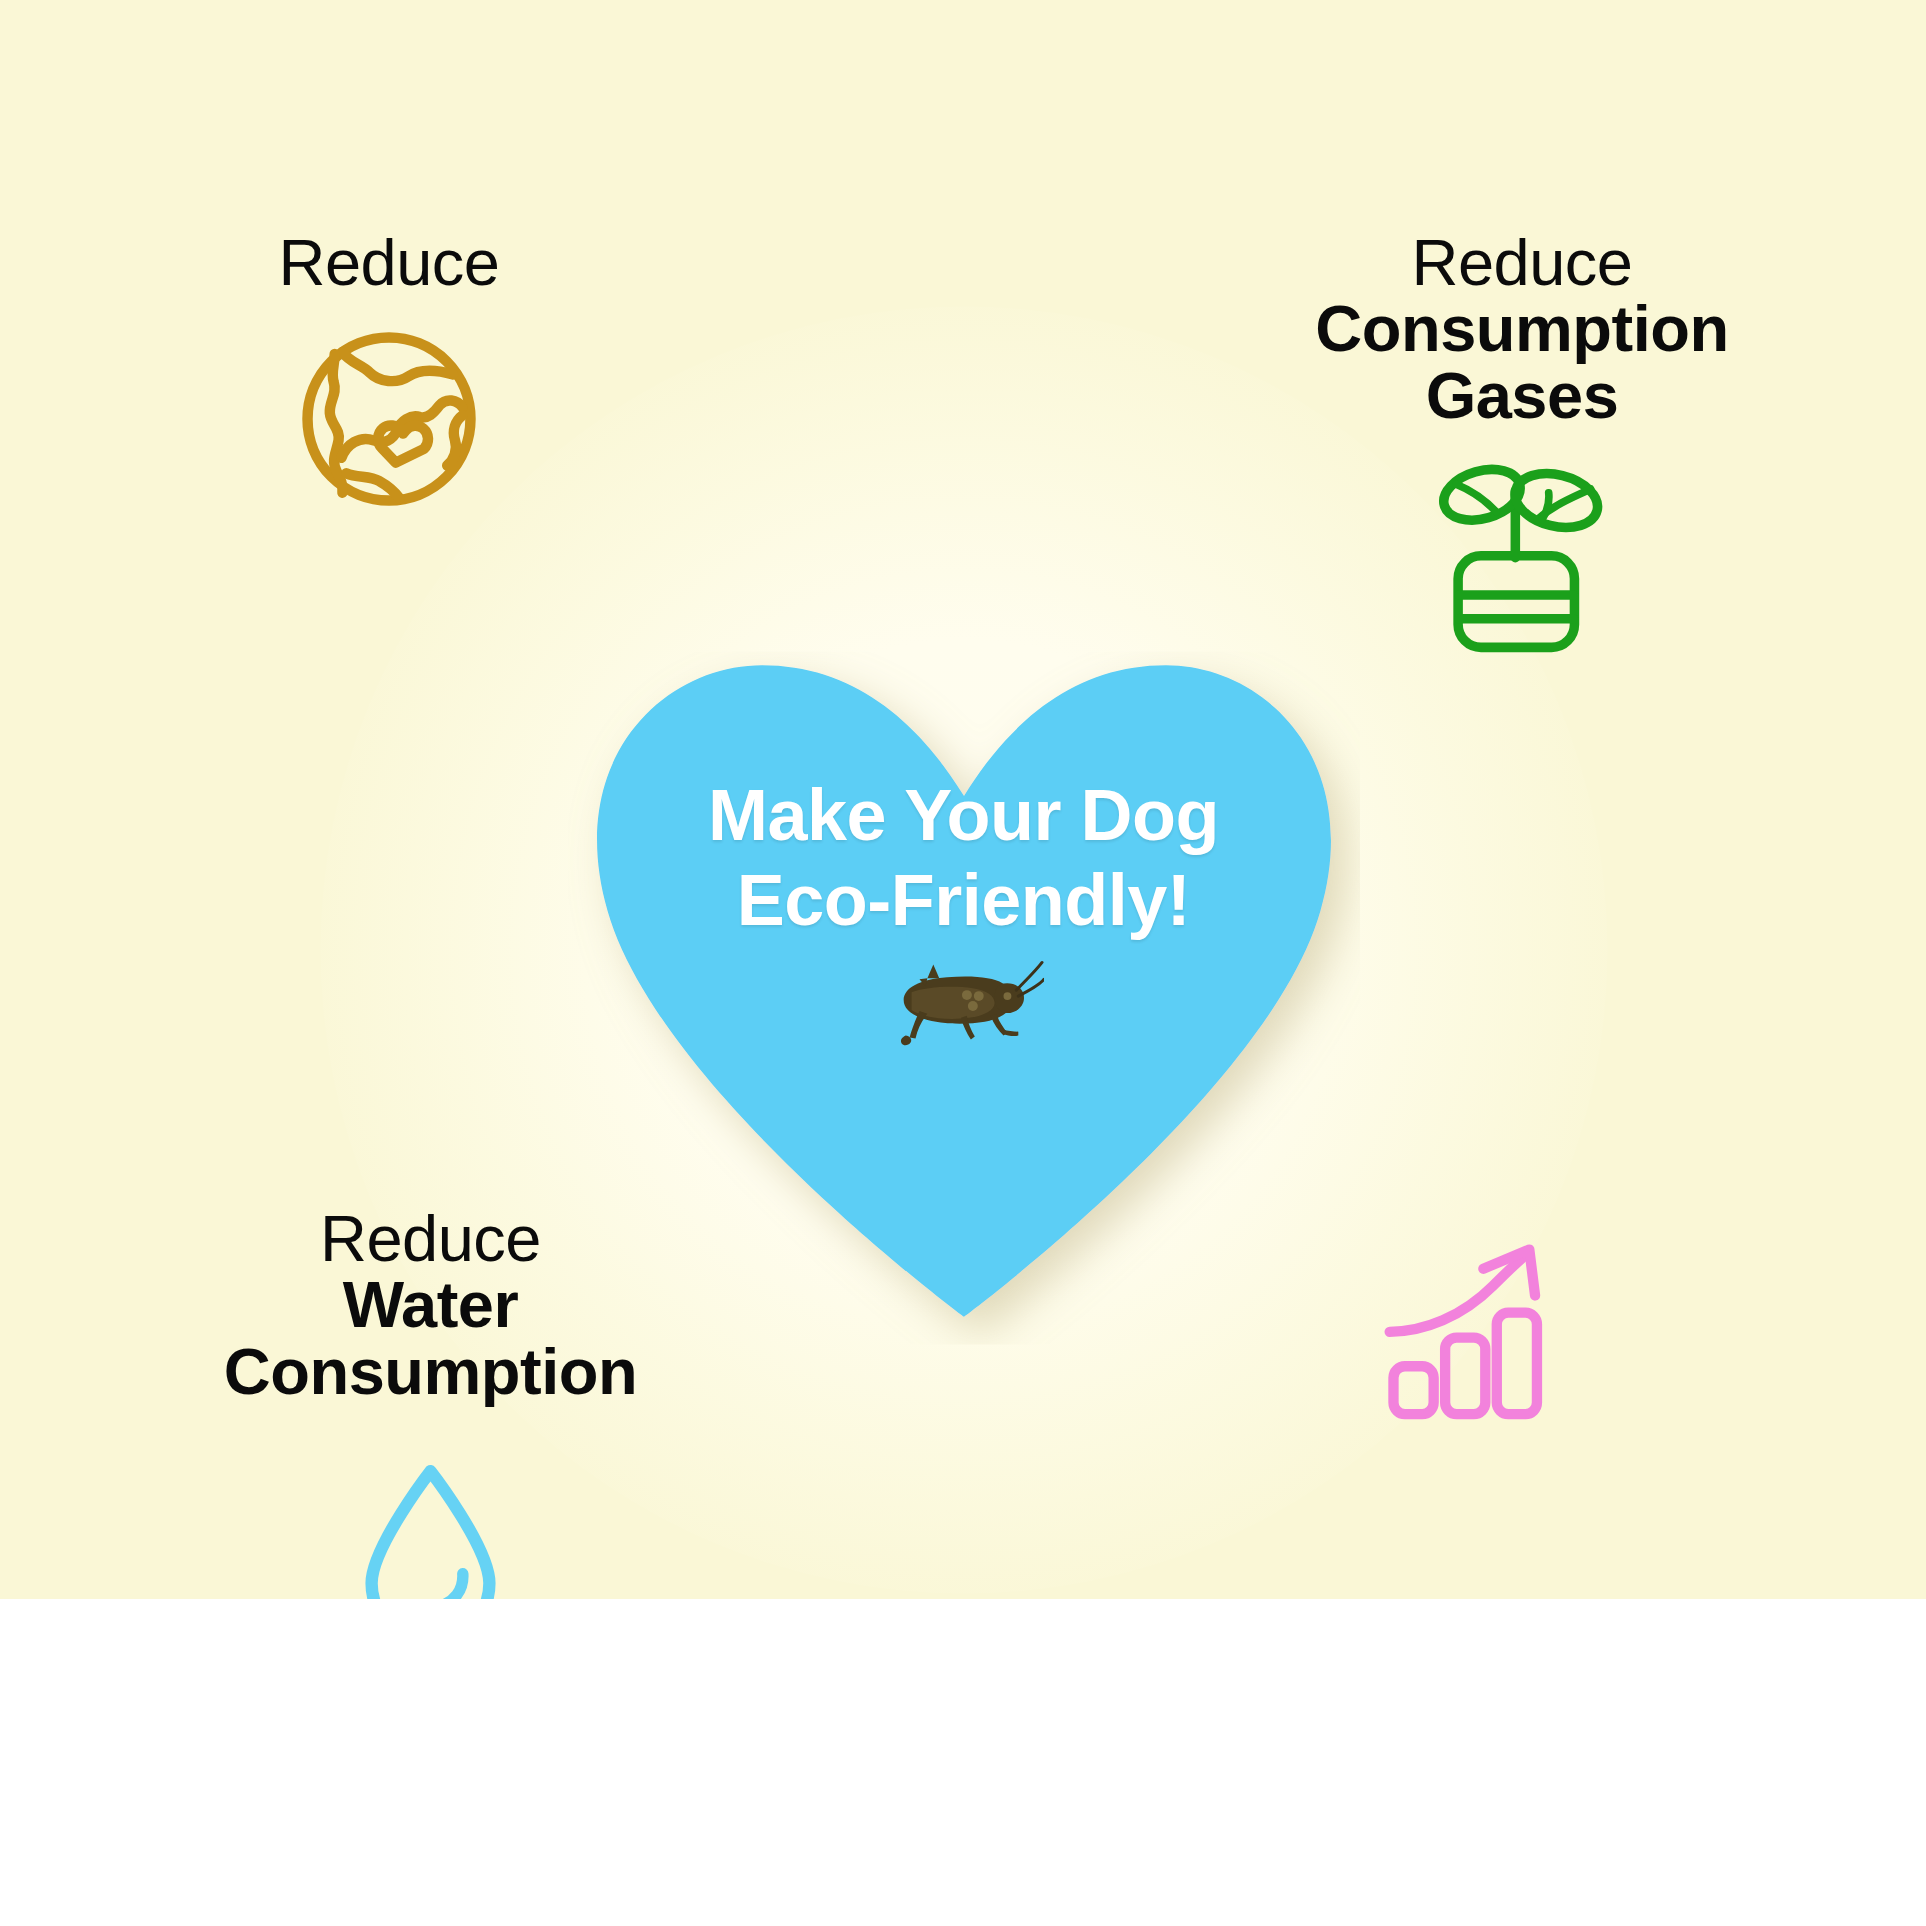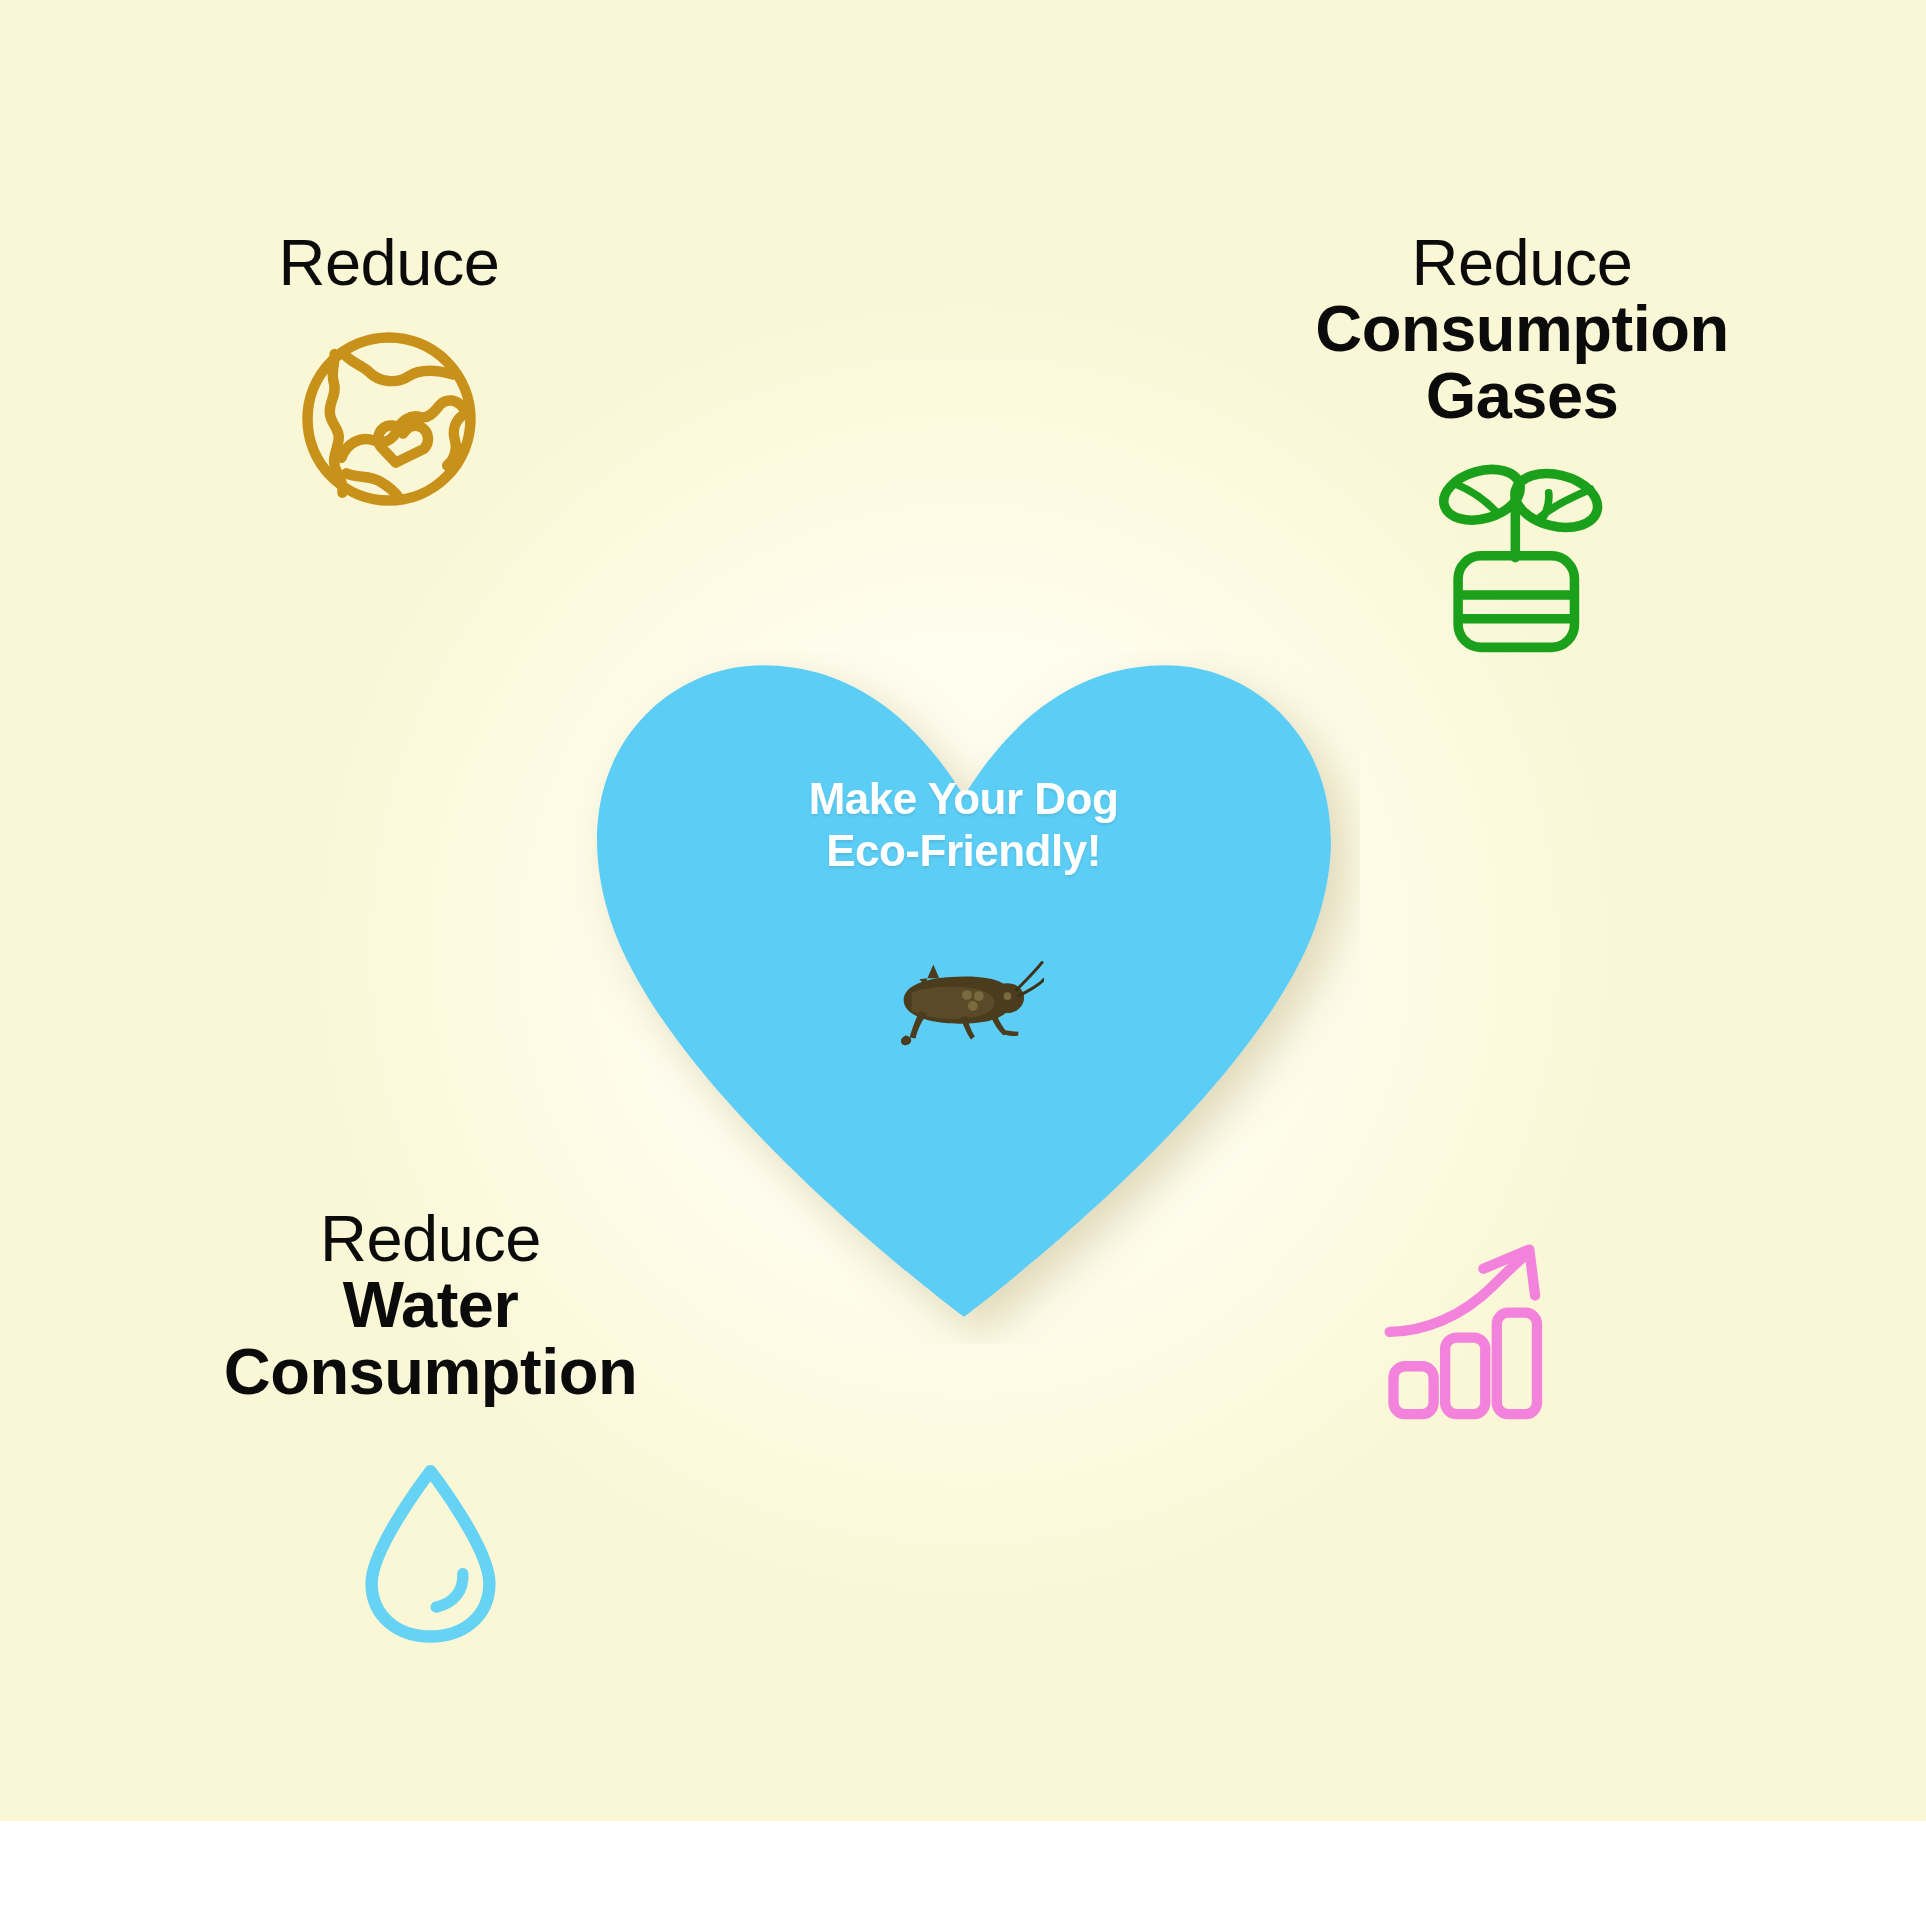--- a/index.html
+++ b/index.html
@@ -9,21 +9,21 @@
   body {
     width: 1927px;
     height: 1927px;
     font-family: "Liberation Sans", sans-serif;
     overflow: hidden;
   }
 
   #canvas {
     position: relative;
     width: 1927px;
-    height: 1821px;
+    height: 1599px;
     background: #faf7d6;
     overflow: hidden;
   }
 
   
   #center-glow {
     position: absolute;
     left: 50%;
     top: 950px;
     transform: translate(-50%, -50%);
@@ -96,21 +96,21 @@
     width: 792px;
     height: 693px;
   }
   #heart-text {
     position: absolute;
     left: 0;
     top: 121px;
     width: 100%;
     text-align: center;
     color: #ffffff;
-    font-size: 44px;
+    font-size: 72px;
     font-weight: 700;
     line-height: 1.18;
     letter-spacing: -0.5px;
     white-space: pre-line;
     text-shadow: 0 2px 3px rgba(0,0,0,0.10);
     pointer-events: none;
   }
   #cricket-wrap {
     position: absolute;
     left: 50%;

